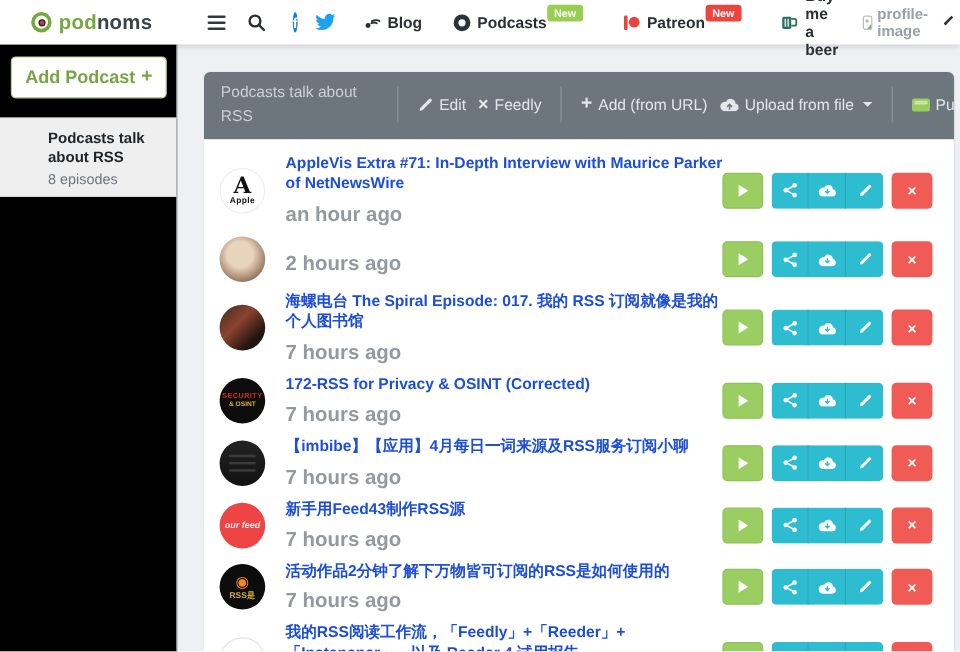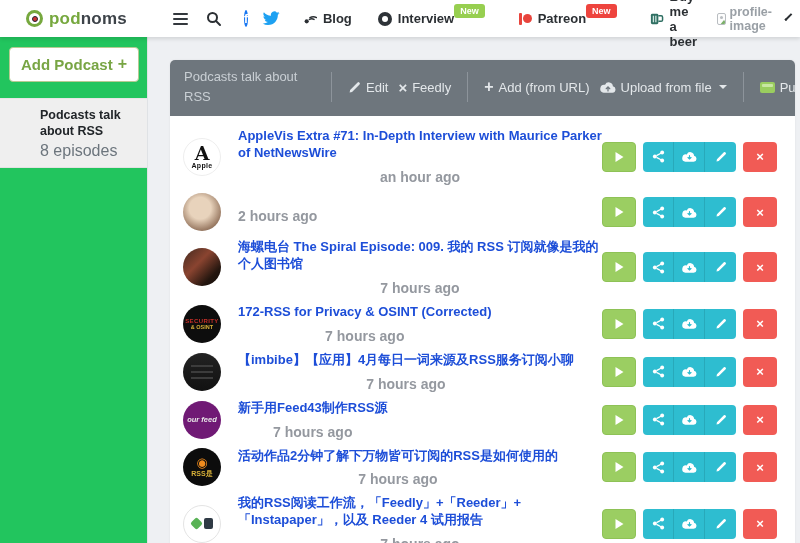--- a/index.html
+++ b/index.html
@@ -42,29 +42,29 @@
   .broken-img { width:13px; height:12px; border:1px solid #b9bdc1; border-radius:2px; position:relative; overflow:hidden; background:#fdfdfd; }
   .broken-img::before { content:""; position:absolute; left:1px; bottom:-2px; width:0; height:0;
            border-left:5px solid transparent; border-right:5px solid transparent; border-bottom:6px solid #7cb06a; }
   .broken-img::after { content:""; position:absolute; right:2px; top:2px; width:3px; height:3px; border-radius:50%; background:#b9bdc1; }
   .profile-alt { font-size:12.5px; color:#9aa0a6; }
   .chev { margin-left:10px; width:9px; height:9px; border-right:2px solid #2b2f33; border-bottom:2px solid #2b2f33;
           transform:rotate(45deg) translateY(-2px); cursor:pointer; }
 
   
   .page { display:flex; height:506px; }
-  .sidebar { width:148px; background:#22c55e; border-right:1px solid #dfe2e5; flex:none; }
+  .sidebar { width:148px; background:#000000; border-right:1px solid #dfe2e5; flex:none; }
   .add-btn { margin:10px 9px 0; width:130px; padding:7px 11px 8px; background:#fff;
              border:1px solid #b6ca92; border-radius:4px; display:flex; align-items:center;
              justify-content:space-between; color:#78a544; font-size:15px; font-weight:700; cursor:pointer; }
   .add-btn .plus { font-size:16px; font-weight:700; }
   .pod-item { margin-top:16px; background:#efefef; border-top:1px solid #e6e6e6; border-bottom:1px solid #e2e2e2;
               padding:8px 10px 7px 40px; cursor:pointer; }
   .pod-item-title { font-size:12.5px; font-weight:700; color:#212529; line-height:1.3; }
-  .pod-item-meta { font-size:16px; color:#6c757d; margin-top:2px; }
+  .pod-item-meta { font-size:12px; color:#6c757d; margin-top:2px; }
 
   .main { flex:1; background:#eef0f3; padding:23px 5px 16px 22px; overflow:hidden; }
   .card { background:#fff; border-radius:5px; overflow:hidden; box-shadow:0 0 2px rgba(0,0,0,.08); }
 
   
   .card-header { background:#6e767d; display:flex; align-items:center; padding:7px 12px 9px 14px; }
   .card-title { width:136px; flex:none; font-size:13px; color:#c9cfd4; line-height:1.55; }
   .tb-sep { width:1px; height:30px; background:#8d949b; margin:0 11px; flex:none; }
   .tb-item { display:flex; align-items:center; gap:5px; color:#e3e7ea; font-size:13px;
              cursor:pointer; white-space:nowrap; margin:0 5px;text-align:center; }
@@ -85,32 +85,32 @@
   .thumb.t1 { background:#fff; border:1px solid #eee; color:#111; }
   .thumb.t1 .big { font-size:19px; font-weight:900; line-height:.9; font-family:"DejaVu Serif",serif; }
   .thumb.t1 .sml { font-size:7px; font-weight:700; letter-spacing:.3px; }
   .thumb.t2 { background:radial-gradient(circle at 45% 40%, #e8d3bc 0 35%, #9c7d66 70%, #5d4a3d 100%); }
   .thumb.t3 { background:linear-gradient(135deg,#41291f 0%,#8a4430 40%,#24160f 75%,#120b08 100%); }
   .thumb.t4 { background:#0d0d0d; }
   .thumb.t4 .r { color:#c62f28; font-size:6px; font-weight:700; letter-spacing:.4px; }
   .thumb.t4 .y { color:#d7b038; font-size:5.5px; font-weight:700; }
   .thumb.t5 { background:linear-gradient(180deg,#232323,#111); }
   .thumb.t5 i { display:block; width:22px; height:2px; background:#3c3c3c; margin:2px 0; }
-  .thumb.t6 { background:#701a75; }
+  .thumb.t6 { background:#ef4444; }
   .thumb.t6 .w { color:#e8e8e8; font-size:7.5px; font-weight:700; font-style:italic; }
   .thumb.t7 { background:#0c0c0c; }
   .thumb.t7 .rss { color:#f08c1e; font-size:13px; line-height:1; }
   .thumb.t7 .y { color:#d7b038; font-size:7px; font-weight:700; }
   .thumb.t8 { background:#fff; border:1px solid #e4e4e4; flex-direction:row; gap:3px; }
   .thumb.t8 .gd { width:9px; height:9px; background:#59b356; transform:rotate(45deg); border-radius:2px; }
   .thumb.t8 .dk { width:9px; height:11px; background:#2f3a45; border-radius:2px; }
 
   .ep-text { max-width:400px; }
   .ep-title { font-size:13px; font-weight:700; color:#1d4ed8; line-height:1.3; }
-  .ep-time { font-size:14px; font-weight:700; color:#94989f; margin-top:7px;text-align:center; }
+  .ep-time { font-size:17px; font-weight:700; color:#94989f; margin-top:7px; }
 
   .actions { margin-left:auto; display:flex; align-items:center; }
   .abtn { height:30px; display:flex; align-items:center; justify-content:center; cursor:pointer; }
   .btn-play { width:34px; background:#9bce62; border:1px solid #8ec256; border-radius:4px; }
   .btn-grp { display:flex; margin-left:7px; border-radius:4px; overflow:hidden; }
   .btn-teal { width:31px; background:#2ebdd0; border-right:1px solid #28a9ba; }
   .btn-teal:last-child { border-right:none; }
   .btn-del { width:34px; margin-left:7px; background:#f15b55; border-radius:4px;
              color:#fff; font-weight:700; font-size:13px; }
   .icon-svg { display:inline-flex; }
@@ -158,21 +158,21 @@
           <circle cx="5" cy="11" r="2.2" fill="#2b2f33"></circle>
           <path d="M8.5 7.5 A5 5 0 0 1 12 11" fill="none" stroke="#2b2f33" stroke-width="1.6" stroke-linecap="round" transform="rotate(-45 10 9)"></path>
           <path d="M9.5 4.5 A8 8 0 0 1 14.5 9.5" fill="none" stroke="#2b2f33" stroke-width="1.6" stroke-linecap="round" transform="rotate(-45 12 7)"></path>
         </svg>
     </span>
     <span>Blog</span>
   </span>
 
   <span class="navlink lnk-ext">
     <span class="ext-icon"></span>
-    <span>Interview</span>
+    <span>Podcasts</span>
     <span class="badge green">New</span>
   </span>
 
   <span class="navlink lnk-pat">
     <span class="pat-icon">
         <span class="bar"></span>
         <span class="dot"></span>
       </span>
     <span>Patreon</span>
     <span class="badge red">New</span>
@@ -334,21 +334,21 @@
                   </svg>
                 </span>
             </span>
             <span class="abtn btn-del">×</span>
           </span>
         </div>
 
         <div class="ep-row">
           <span class="thumb t3"></span>
           <span class="ep-text">
-            <span class="ep-title" style="display:block">海螺电台 The Spiral Episode: 009. 我的 RSS 订阅就像是我的个人图书馆</span>
+            <span class="ep-title" style="display:block">海螺电台 The Spiral Episode: 017. 我的 RSS 订阅就像是我的个人图书馆</span>
             <span class="ep-time" style="display:block">7 hours ago</span>
           </span>
           <span class="actions">
             <span class="abtn btn-play">
                 <svg width="11" height="12" viewBox="0 0 10 12">
                   <path d="M1 1l8 5-8 5z" fill="#fff"></path>
                 </svg>
               </span>
             <span class="btn-grp">
               <span class="abtn btn-teal">

